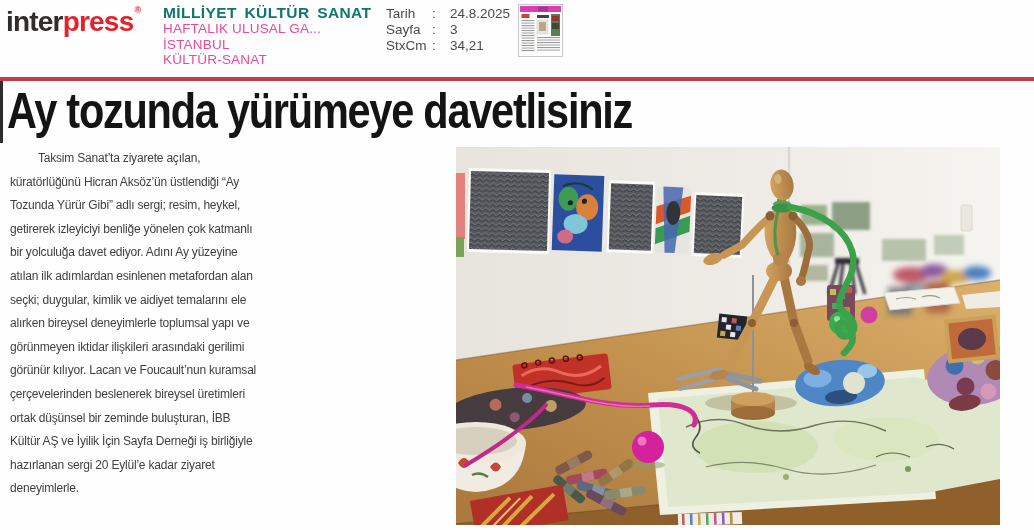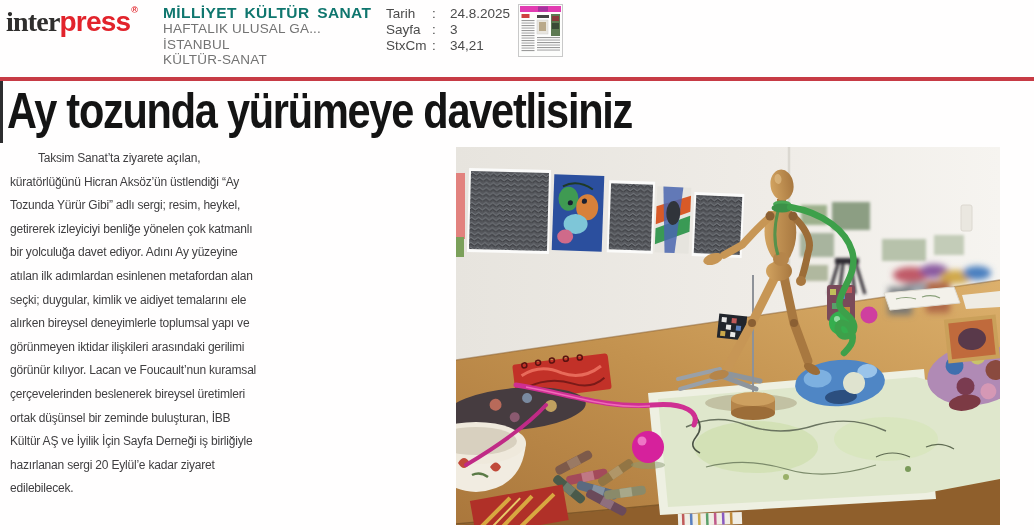--- a/index.html
+++ b/index.html
@@ -2,26 +2,26 @@
 <html><head>
 <meta charset="utf-8">
 <style>
   html,body{margin:0;padding:0;background:#fff;}
   .page{
     position:relative;width:1034px;height:530px;background:#fffefe;overflow:hidden;
     font-family:"Liberation Sans", sans-serif;
   }
   
   .logo{position:absolute;left:6px;top:8px;font-weight:bold;font-size:28px;letter-spacing:-0.8px;line-height:1;}
-  .logo .lg-dark{color:var(--logo-dark,#2f2e2d);font-family:Liberation Serif, serif;}
+  .logo .lg-dark{color:var(--logo-dark,#2f2e2d);}
   .logo .lg-red{color:var(--logo-red,#e2232b);}
   .logo .lg-mark{color:var(--logo-red,#e2232b);font-size:9px;font-weight:bold;vertical-align:top;position:relative;top:-2px;left:1px;}
   .pub{position:absolute;left:163px;top:4px;}
   .pub-name{font-size:15.5px;font-weight:bold;color:#0f766e;letter-spacing:.4px;word-spacing:3px;line-height:17px;}
-  .pub-sub{font-size:13.5px;color:#737373;line-height:15.5px;letter-spacing:.2px;}
+  .pub-sub{font-size:13.5px;color:#ec4899;line-height:15.5px;letter-spacing:.2px;}
   .meta{position:absolute;left:386px;top:6px;font-size:13.5px;color:#4b4b4b;}
   .meta-row{display:flex;line-height:16px;align-items:flex-end;}
   .meta-label{width:46px;}
   .meta-colon{width:12px;}
   .meta-value{margin-left:6px;}
   .thumb{position:absolute;left:518px;top:4px;width:45px;height:53px;}
   
   .rule{position:absolute;left:0;top:77px;width:1034px;height:4px;background:var(--accent,#c73b45);}
   .edge-sliver{position:absolute;left:0;top:81px;width:3px;height:62px;background:#2d2d2f;}
   .headline{
@@ -117,21 +117,21 @@
     <div class="body-line">bir yolculuğa davet ediyor. Adını Ay yüzeyine</div>
     <div class="body-line">atılan ilk adımlardan esinlenen metafordan alan</div>
     <div class="body-line">seçki; duygular, kimlik ve aidiyet temalarını ele</div>
     <div class="body-line">alırken bireysel deneyimlerle toplumsal yapı ve</div>
     <div class="body-line">görünmeyen iktidar ilişkileri arasındaki gerilimi</div>
     <div class="body-line">görünür kılıyor. Lacan ve Foucault’nun kuramsal</div>
     <div class="body-line">çerçevelerinden beslenerek bireysel üretimleri</div>
     <div class="body-line">ortak düşünsel bir zeminde buluşturan, İBB</div>
     <div class="body-line">Kültür AŞ ve İyilik İçin Sayfa Derneği iş birliğiyle</div>
     <div class="body-line">hazırlanan sergi 20 Eylül’e kadar ziyaret</div>
-    <div class="body-line">edilebilecek.</div>
+    <div class="body-line">deneyimlerle.</div>
   </div>
 
   <div class="photo">
     <svg viewBox="0 0 544 378">
       <defs>
         <linearGradient id="wallg" x1="0" y1="0" x2="1" y2="0">
           <stop offset="0" stop-color="#e7e4de"></stop>
             <stop offset="0.58" stop-color="#efece7"></stop>
             <stop offset="1" stop-color="#f6f4f0"></stop>
         </linearGradient>

